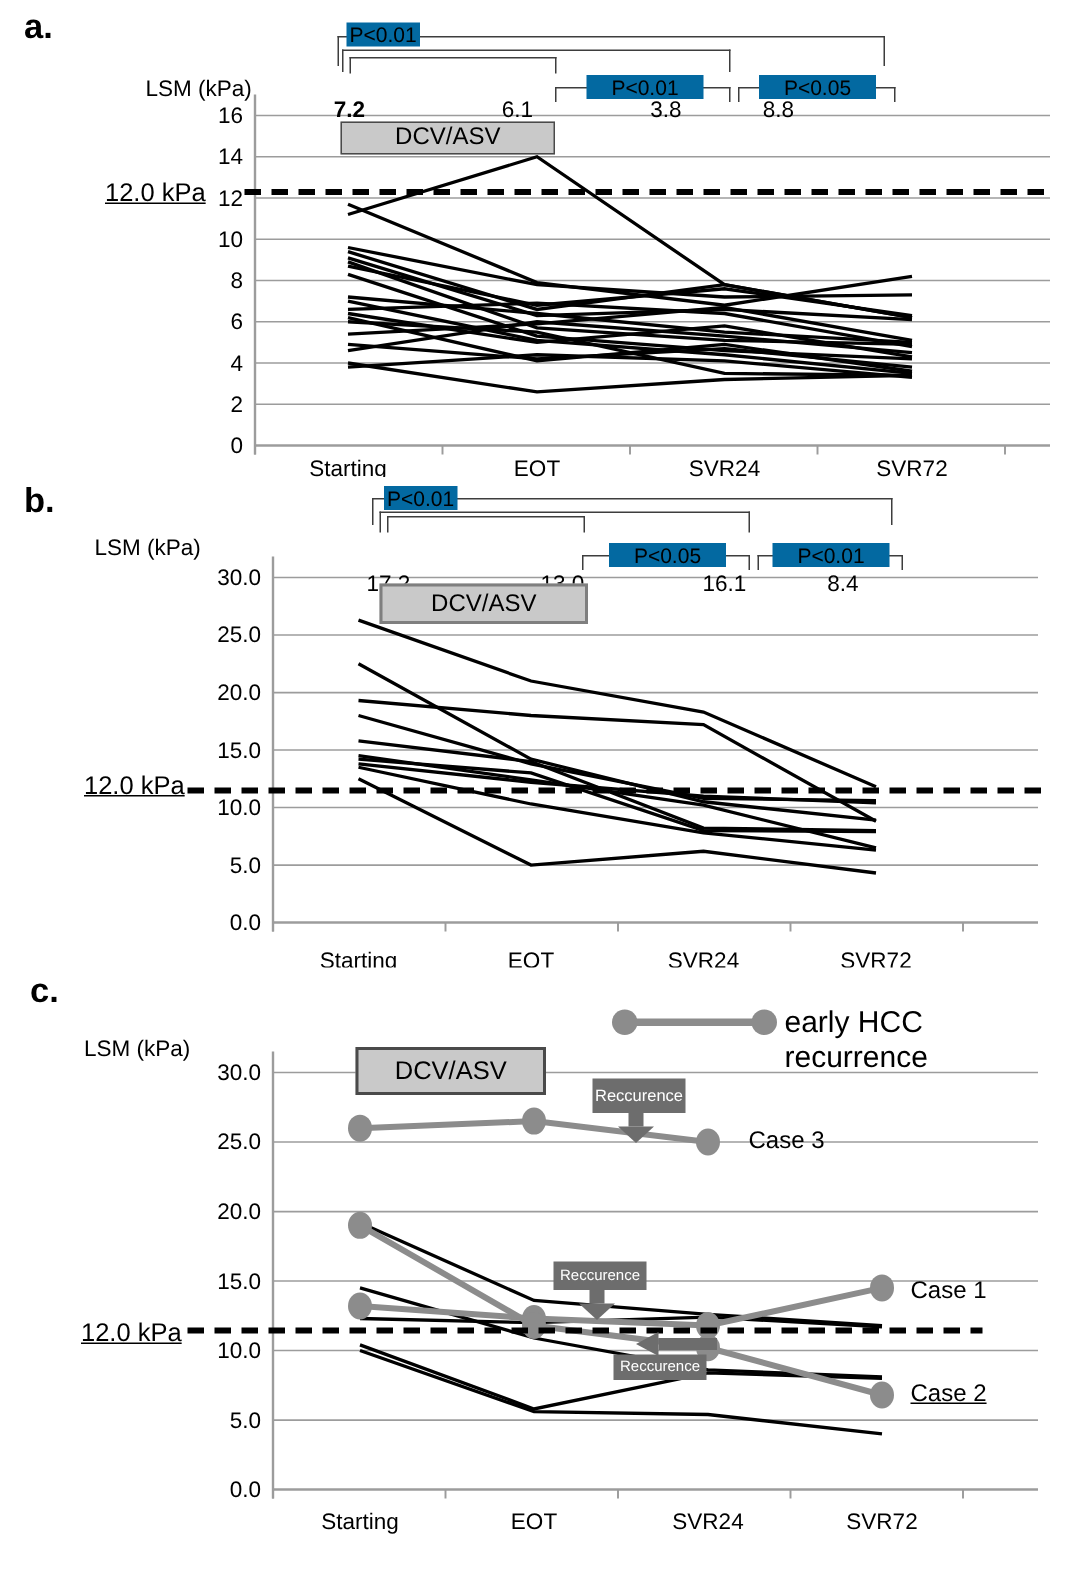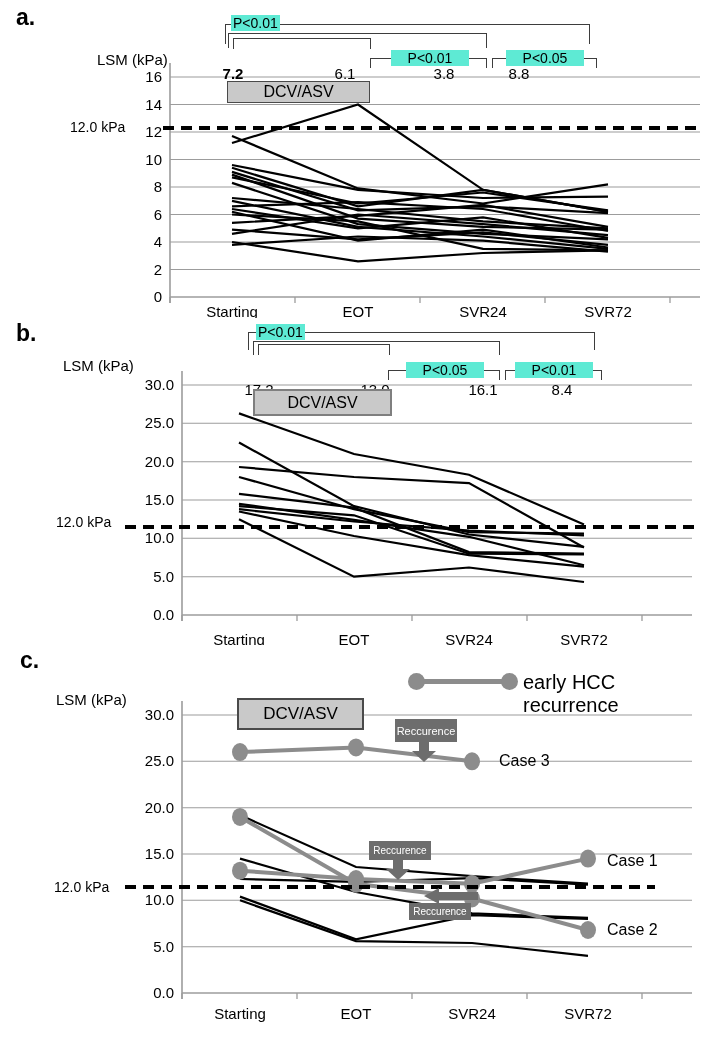--- a/index.html
+++ b/index.html
@@ -5,26 +5,26 @@
   html,body{margin:0;padding:0;background:#fff;font-family:"Liberation Sans",sans-serif;color:#000;}
   #fig{position:relative;width:711px;height:1046px;background:#fff;overflow:hidden;}
   .panel{position:absolute;left:0;width:711px;}
   #panel-a{top:0;height:318px;}
   #panel-b{top:318px;height:327px;}
   #panel-c{top:645px;height:401px;}
   .panel svg{position:absolute;left:0;top:0;z-index:1;}
   .abs{position:absolute;z-index:2;}
   .letter{font-size:23px;font-weight:bold;}
   .axtitle{font-size:15px;}
-  .thresh{font-size:14px;}
+  .thresh{font-size:17px;text-decoration:underline;}
   .mean{font-size:15px;width:44px;text-align:center;}
   .dcv{background:#c9c9c9;border:1.5px solid #4a4a4a;display:flex;align-items:center;justify-content:center;font-size:16px;}
   .dcv.gray-border{border:2px solid #7f7f7f;}
   .bracket{border-top:1.5px solid #3d3d3d;border-left:1.5px solid #3d3d3d;border-right:1.5px solid #3d3d3d;}
-  .plabel{font-size:14px;background:#5eead4;padding:0 2px;line-height:1.15;text-align:center;}
+  .plabel{font-size:14px;background:#0369a1;padding:0 2px;line-height:1.15;text-align:center;}
   .callout{background:#6d6d6d;color:#fff;font-size:11px;display:flex;align-items:center;justify-content:center;overflow:hidden;white-space:nowrap;}
   .callout.small{font-size:10px;}
   .case-label{font-size:16px;}
   .legend-dot{width:17px;height:17px;border-radius:50%;background:#8c8c8c;}
   .legend-line{height:5px;background:#8c8c8c;}
   .legend-text{font-size:20px;}
   .ardown{width:24px;height:20px;}
   .ardown::before{content:"";position:absolute;left:7px;top:0;width:10px;height:9px;background:#6d6d6d;}
   .ardown::after{content:"";position:absolute;left:0;top:9px;width:0;height:0;border-left:12px solid transparent;border-right:12px solid transparent;border-top:11px solid #6d6d6d;}
   .arleft-head{width:0;height:0;border-top:8px solid transparent;border-bottom:8px solid transparent;border-right:15px solid #6d6d6d;}
@@ -229,17 +229,17 @@
 
     <div class="abs callout small" style="left:369px;top:196px;width:62px;height:19px;">Reccurence</div>
     <div class="abs ardown" style="left:386px;top:215px;"></div>
 
     <div class="abs arleft-head" style="left:424px;top:243px;"></div>
     <div class="abs arleft-shaft" style="left:439px;top:247px;width:39px;height:8px;"></div>
     <div class="abs callout small" style="left:409px;top:258px;width:62px;height:17px;">Reccurence</div>
 
     <div class="abs case-label" style="left:499px;top:107px;">Case 3</div>
     <div class="abs case-label" style="left:607px;top:207px;">Case 1</div>
-    <div class="abs case-label" style="left:607px;top:276px;">Case 2</div>
+    <div class="abs case-label" style="left:607px;top:276px;text-decoration:underline;">Case 2</div>
 
     <div class="abs thresh" style="left:54px;top:234px;">12.0 kPa</div>
   </section>
 </div>
 
 </body></html>

